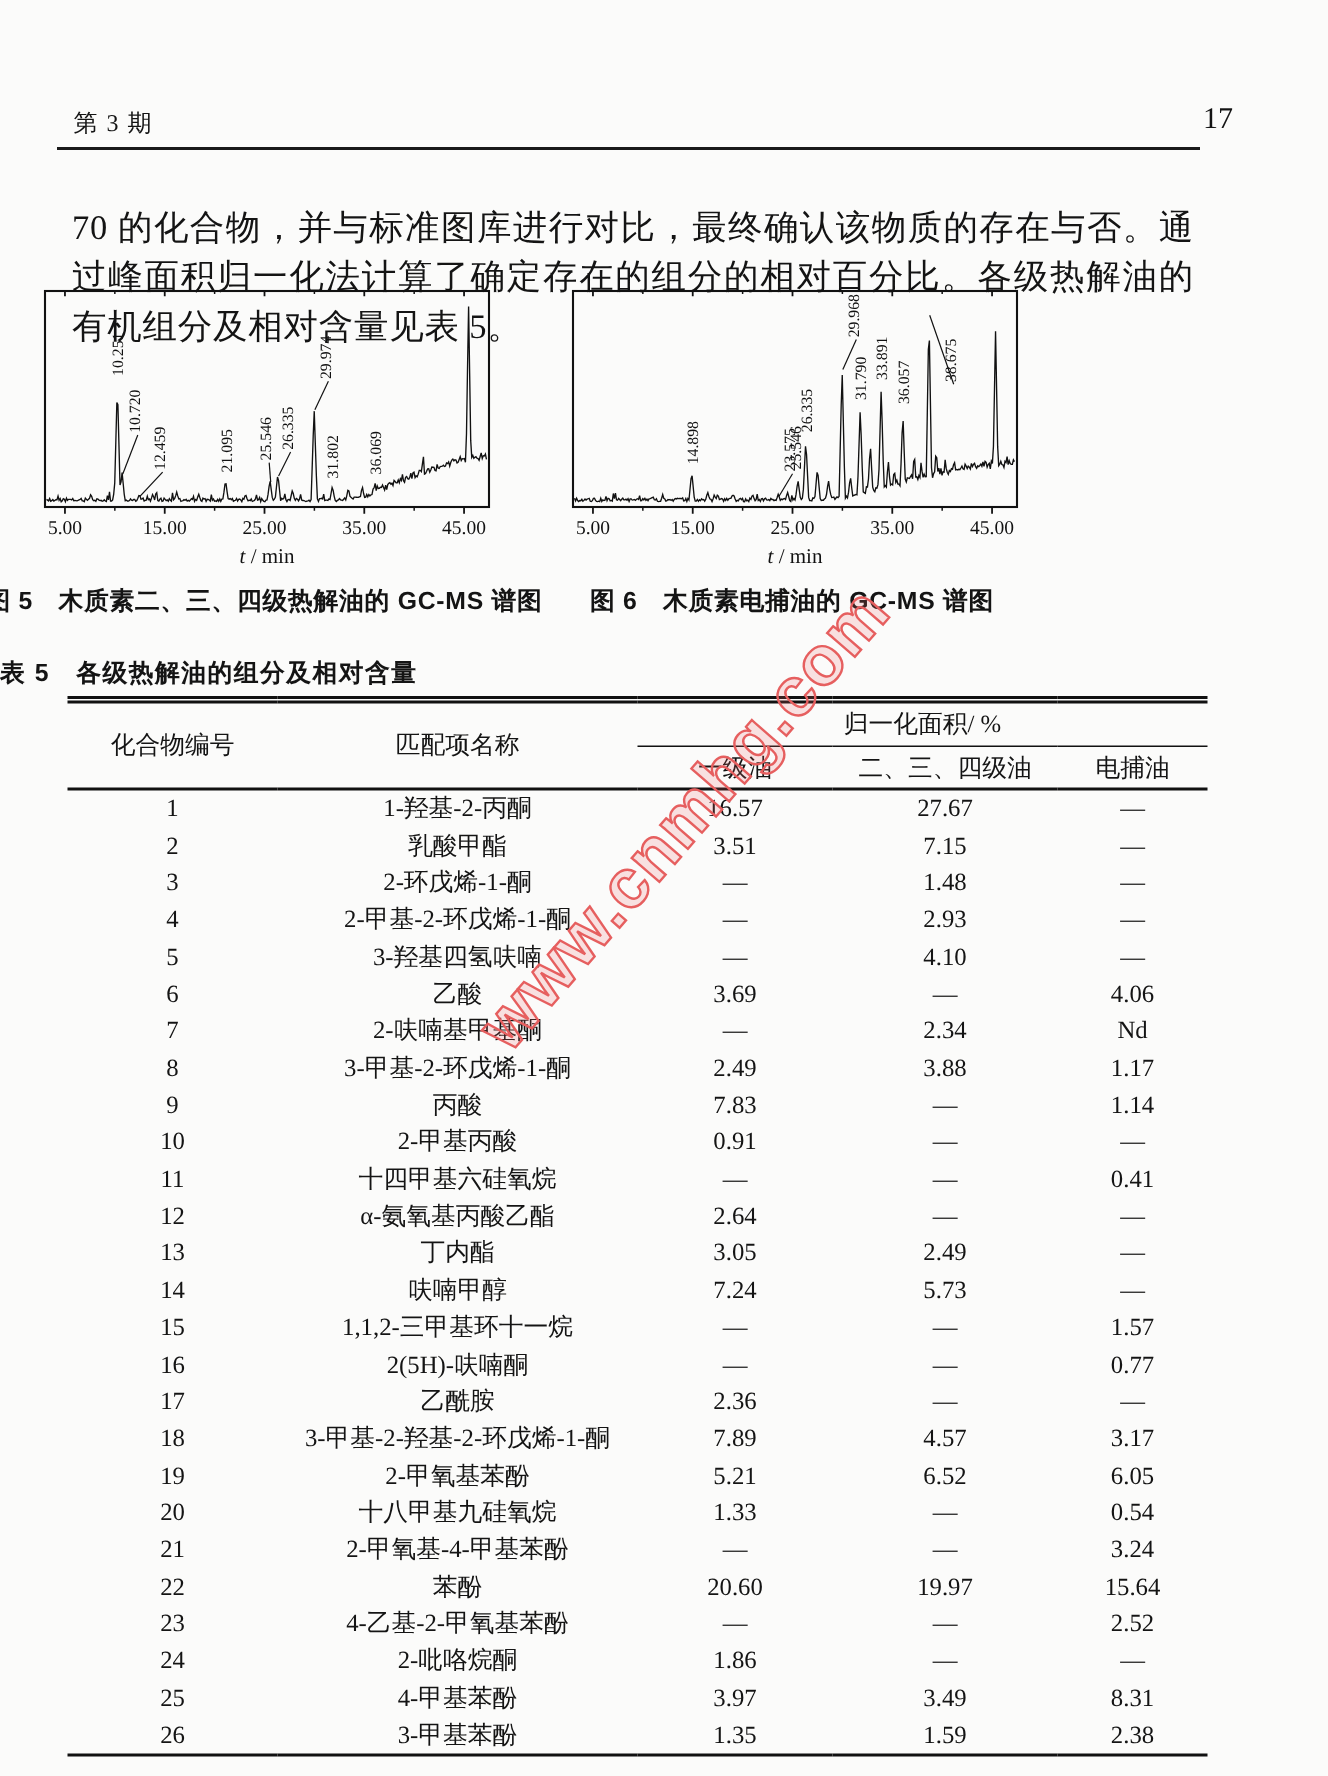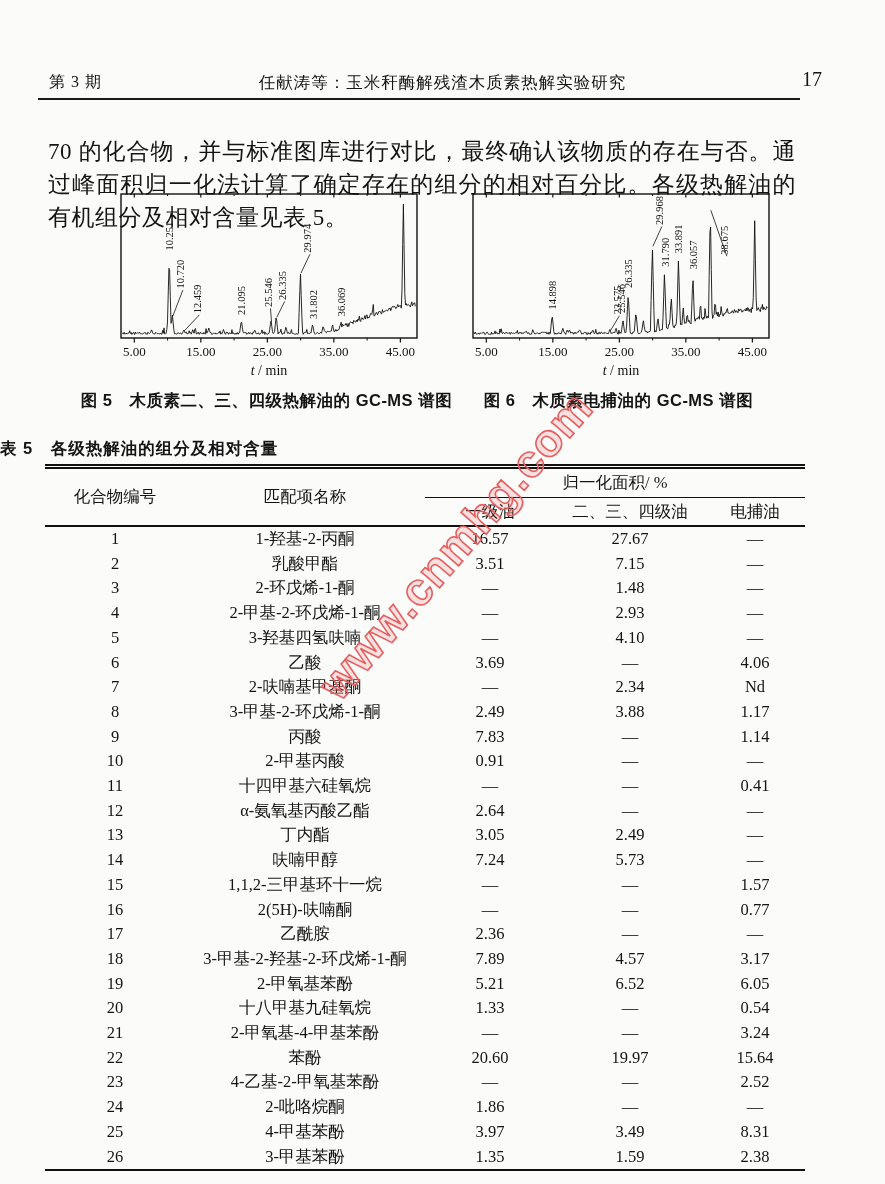--- a/index.html
+++ b/index.html
@@ -16,21 +16,21 @@
   .head-page{position:absolute;right:18px;top:0px;font-size:20px;}
   .head-rule{position:absolute;top:98px;left:38px;width:762px;height:2px;background:#1a1a1a;}
 
   
   .para{
     position:absolute;top:112px;left:48px;width:748px;
     font-size:23px;line-height:33px;text-align:justify;letter-spacing:0.5px;
   }
 
   
-  .figs{position:absolute;top:186px;left:0;right:0;display:flex;justify-content:center;}
+  .figs{position:absolute;top:186px;left:0;right:0;display:flex;justify-content:flex-start;}
   figure{margin:0;width:352px;display:flex;flex-direction:column;align-items:center;}
   figure svg{display:block;}
   figcaption{
     margin-top:6px;font-family:"Liberation Sans","DejaVu Sans",sans-serif;
     font-weight:700;font-size:16.5px;letter-spacing:0.5px;white-space:nowrap;
   }
 
   
   .tbl-title{
     position:absolute;top:438px;left:0;right:0;text-align:left;
@@ -59,21 +59,20 @@
     -webkit-text-stroke:1.6px rgba(230,95,95,0.85);
   }
 </style>
 </head>
 <body>
 
 <div class="page">
 
   <div class="head">
     <span class="head-issue">第 3 期</span>
-    <span class="head-title">任献涛等：玉米秆酶解残渣木质素热解实验研究</span>
     <span class="head-page">17</span>
   </div>
   <div class="head-rule"></div>
 
   <p class="para">70 的化合物，并与标准图库进行对比，最终确认该物质的存在与否。通过峰面积归一化法计算了确定存在的组分的相对百分比。各级热解油的有机组分及相对含量见表 5。</p>
 
   <div class="figs">
     <figure>
       <svg width="336" height="198" viewBox="0 0 336 198">
           <rect x="22" y="8" width="296" height="144" fill="none" stroke="#111" stroke-width="1.4"></rect>

